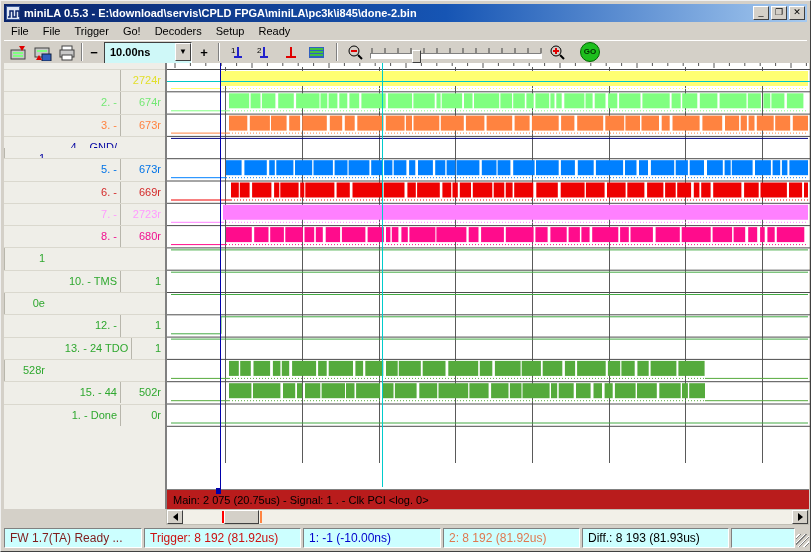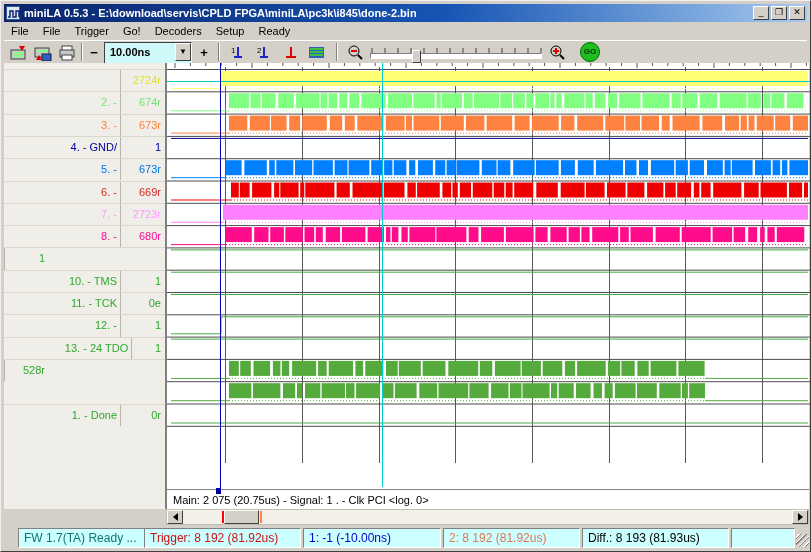--- a/index.html
+++ b/index.html
@@ -30,21 +30,21 @@
   #gobtn{position:absolute;left:576px;top:1px;width:20px;height:20px;border-radius:50%;background:#1DBE1D;border:1px solid #006600;
      color:#003300;font-size:8px;font-weight:bold;text-align:center;line-height:18px;}
   
   #labelpanel{position:absolute;left:3px;top:62px;width:162px;height:446px;background:#EFEEE8;border-right:1px solid #808080;overflow:hidden;}
   .sigrow{position:absolute;left:0;width:162px;display:flex;font-size:11px;border-top:1px solid #DAD8CE;}
   .sigrow .nm{width:116px;text-align:right;padding-right:3px;overflow:hidden;white-space:nowrap;}
   .sigrow .vl{width:46px;text-align:right;padding-right:5px;border-left:1px solid #b8b6ac;overflow:hidden;white-space:nowrap;}
   
   #wavewrap{position:absolute;left:165px;top:62px;width:643px;height:426px;background:#fff;border-left:1px solid #808080;}
   
-  #infobar{position:absolute;left:165px;top:488px;width:643px;height:20px;background:#ffffff;border-top:1px solid #808080;border-left:1px solid #808080;
+  #infobar{position:absolute;left:165px;top:488px;width:643px;height:20px;background:#b91c1c;border-top:1px solid #808080;border-left:1px solid #808080;
      font-size:11px;color:#000;padding:4px 0 0 6px;white-space:nowrap;}
   #cursorflag{position:absolute;left:215px;top:487px;width:5px;height:6px;background:#0000AA;}
   
   #hscroll{position:absolute;left:165px;top:508px;width:643px;height:16px;background:#F2F0E8;border:1px solid #c0beb4;}
   .sbtn{position:absolute;top:0;width:16px;height:14px;background:#D4D0C8;border:1px solid;border-color:#fff #404040 #404040 #fff;}
   .arrow-l{width:0;height:0;border:4px solid transparent;border-right:5px solid #000;margin:2px 0 0 1px;}
   .arrow-r{width:0;height:0;border:4px solid transparent;border-left:5px solid #000;margin:2px 0 0 5px;}
   #sthumb{position:absolute;left:57px;top:0;width:35px;height:14px;background:#D4D0C8;border:1px solid;border-color:#fff #404040 #404040 #fff;}
   .smark{position:absolute;top:1px;width:2px;height:12px;}
   
@@ -183,21 +183,21 @@
         <span class="vl" style="color: rgb(226, 223, 42);">2724r</span>
       </div>
       <div class="sigrow" style="top: 28.3px; height: 22.3px; line-height: 20.3px;">
         <span class="nm" style="color: rgb(116, 232, 116);">2. -</span>
         <span class="vl" style="color: rgb(116, 232, 116);">674r</span>
       </div>
       <div class="sigrow" style="top: 50.6px; height: 22.3px; line-height: 20.3px;">
         <span class="nm" style="color: rgb(255, 131, 64);">3. -</span>
         <span class="vl" style="color: rgb(255, 131, 64);">673r</span>
       </div>
-      <div class="sigrow" style="top: 72.9px; height: 22.3px; line-height: 20.3px;">
+      <div class="sigrow" style="top: 72.9px; height: 22.3px; line-height: 20.3px; flex-direction: column;">
         <span class="nm" style="color: rgb(0, 0, 160);">4. - GND/</span>
         <span class="vl" style="color: rgb(0, 0, 160);">1</span>
       </div>
       <div class="sigrow" style="top: 95.2px; height: 22.3px; line-height: 20.3px;">
         <span class="nm" style="color: rgb(0, 115, 230);">5. -</span>
         <span class="vl" style="color: rgb(0, 115, 230);">673r</span>
       </div>
       <div class="sigrow" style="top: 117.5px; height: 22.3px; line-height: 20.3px;">
         <span class="nm" style="color: rgb(212, 42, 42);">6. -</span>
         <span class="vl" style="color: rgb(212, 42, 42);">669r</span>
@@ -211,33 +211,36 @@
         <span class="vl" style="color: rgb(240, 16, 144);">680r</span>
       </div>
       <div class="sigrow" style="top: 184.4px; height: 22.3px; line-height: 20.3px;">
         <span class="vl" style="color: rgb(47, 168, 47);">1</span>
       </div>
       <div class="sigrow" style="top: 206.7px; height: 22.3px; line-height: 20.3px;">
         <span class="nm" style="color: rgb(47, 168, 47);">10. - TMS</span>
         <span class="vl" style="color: rgb(47, 168, 47);">1</span>
       </div>
       <div class="sigrow" style="top: 229px; height: 22.3px; line-height: 20.3px;">
-        <span class="nm" style="color: rgb(47, 168, 47);">11. - TCK</span>
         <span class="vl" style="color: rgb(47, 168, 47);">0e</span>
       </div>
       <div class="sigrow" style="top: 251.3px; height: 22.3px; line-height: 20.3px;">
         <span class="nm" style="color: rgb(47, 168, 47);">12. -</span>
         <span class="vl" style="color: rgb(47, 168, 47);">1</span>
       </div>
       <div class="sigrow" style="top: 273.6px; height: 22.3px; line-height: 20.3px; padding-left: 43px;">
         <span class="nm" style="color: rgb(47, 168, 47);">13. - 24 TDO</span>
         <span class="vl" style="color: rgb(47, 168, 47);">1</span>
       </div>
       <div class="sigrow" style="top: 295.9px; height: 22.3px; line-height: 20.3px;">
         <span class="vl" style="color: rgb(47, 168, 47);">528r</span>
+      </div>
+      <div class="sigrow" style="top: 318.2px; height: 22.3px; line-height: 20.3px;">
+        <span class="nm" style="color: rgb(47, 168, 47);">15. - 44</span>
+        <span class="vl" style="color: rgb(47, 168, 47);">502r</span>
       </div>
       <div class="sigrow" style="top: 340.5px; height: 22.3px; line-height: 20.3px;">
         <span class="nm" style="color: rgb(47, 168, 47);">1. - Done</span>
         <span class="vl" style="color: rgb(47, 168, 47);">0r</span>
       </div>
     </div>
 
   <div id="wavewrap"><svg width="643" height="426">
         <line x1="8" y1="0" x2="8" y2="5" stroke="#555" stroke-width="1"></line>
         <line x1="23.4" y1="0" x2="23.4" y2="3" stroke="#555" stroke-width="1"></line>
@@ -569,21 +572,21 @@
       </div>
     <div class="smark" style="left: 55px; background: rgb(255, 0, 0);"></div>
     <div id="sthumb"></div>
     <div class="smark" style="left: 93px; background: rgb(255, 131, 64);"></div>
     <div class="sbtn" style="right:0">
         <div class="arrow-r"></div>
       </div>
   </div>
 
   <div id="statusbar">
-    <div class="sfield" style="left: 14px; width: 138px; color: #0f766e;">FW 1.7(TA) Ready ...</div>
+    <div class="sfield" style="left: 0px; width: 138px; color: #7f1d1d;">FW 1.7(TA) Ready ...</div>
     <div class="sfield" style="left: 140px; width: 157px; color: rgb(204, 17, 17);">Trigger: 8 192  (81.92us)</div>
     <div class="sfield" style="left: 299px; width: 138px; color: rgb(0, 0, 204);">1: -1  (-10.00ns)</div>
     <div class="sfield" style="left: 439px; width: 137px; color: rgb(224, 120, 80);">2: 8 192  (81.92us)</div>
     <div class="sfield" style="left: 578px; width: 147px; color: rgb(0, 0, 0);">Diff.: 8 193  (81.93us)</div>
     <div class="sfield" style="left: 727px; width: 64px; color: rgb(0, 0, 0);"></div>
     <div id="grip"></div>
   </div>
 
 </div>
 

